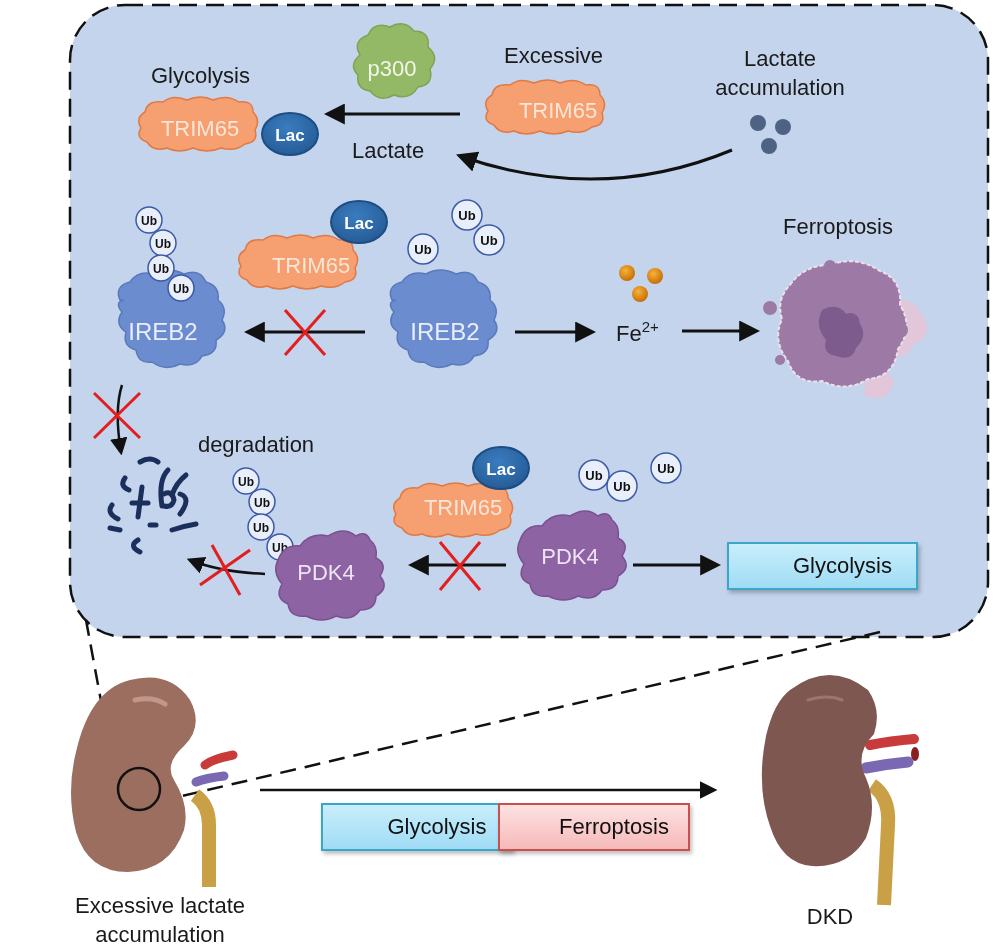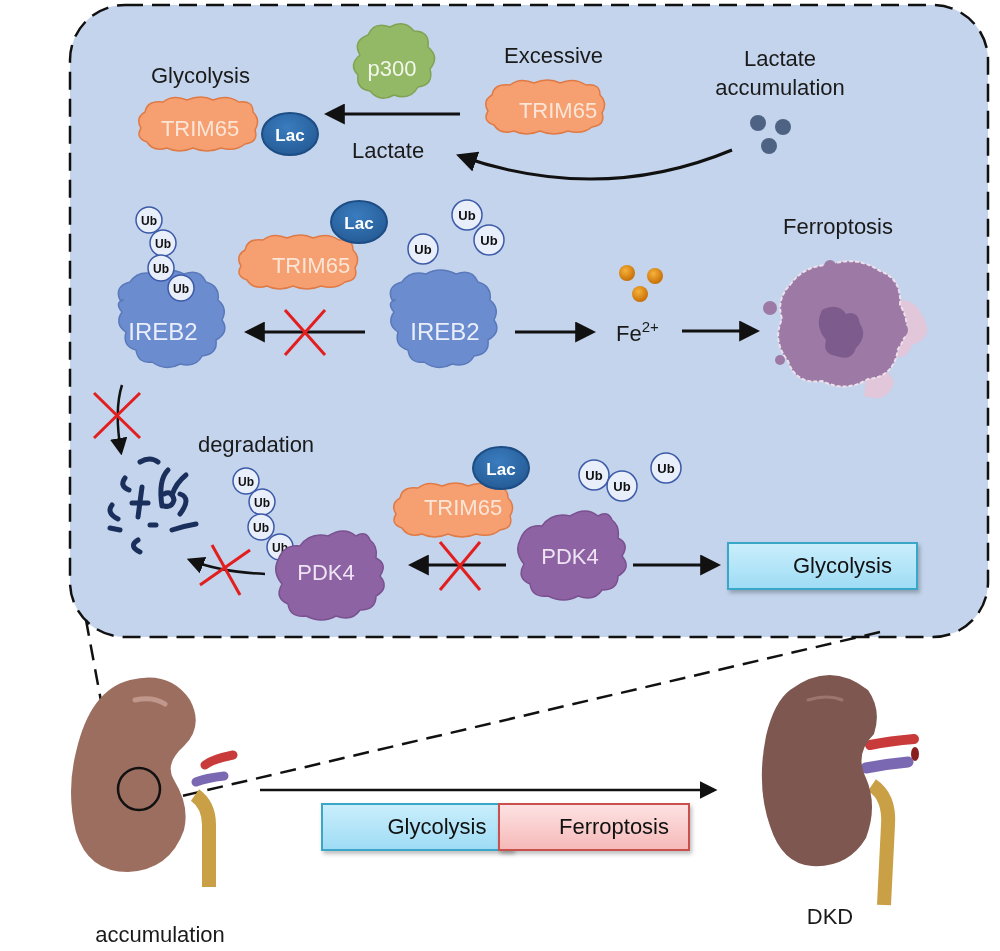--- a/index.html
+++ b/index.html
@@ -228,15 +228,16 @@
 <div class="lbl" style="left:352px; top:138px; font-size:22px;">Lactate</div>
 
 
 <div class="box gly" style="left:727px; top:542px; width:147px; height:44px;">Glycolysis</div>
 
 
 <div class="box gly" style="left:321px; top:803px; width:148px; height:44px;">Glycolysis</div>
 <div class="box fer" style="left:498px; top:803px; width:148px; height:44px;">Ferroptosis</div>
 
 
+<div class="lbl center" style="left:40px; top:893px; width:240px; font-size:22px;">Excessive lactate</div>
 <div class="lbl center" style="left:40px; top:922px; width:240px; font-size:22px;">accumulation</div>
 <div class="lbl center" style="left:770px; top:904px; width:120px; font-size:22px;">DKD</div>
 </div>
 
 </body></html>

